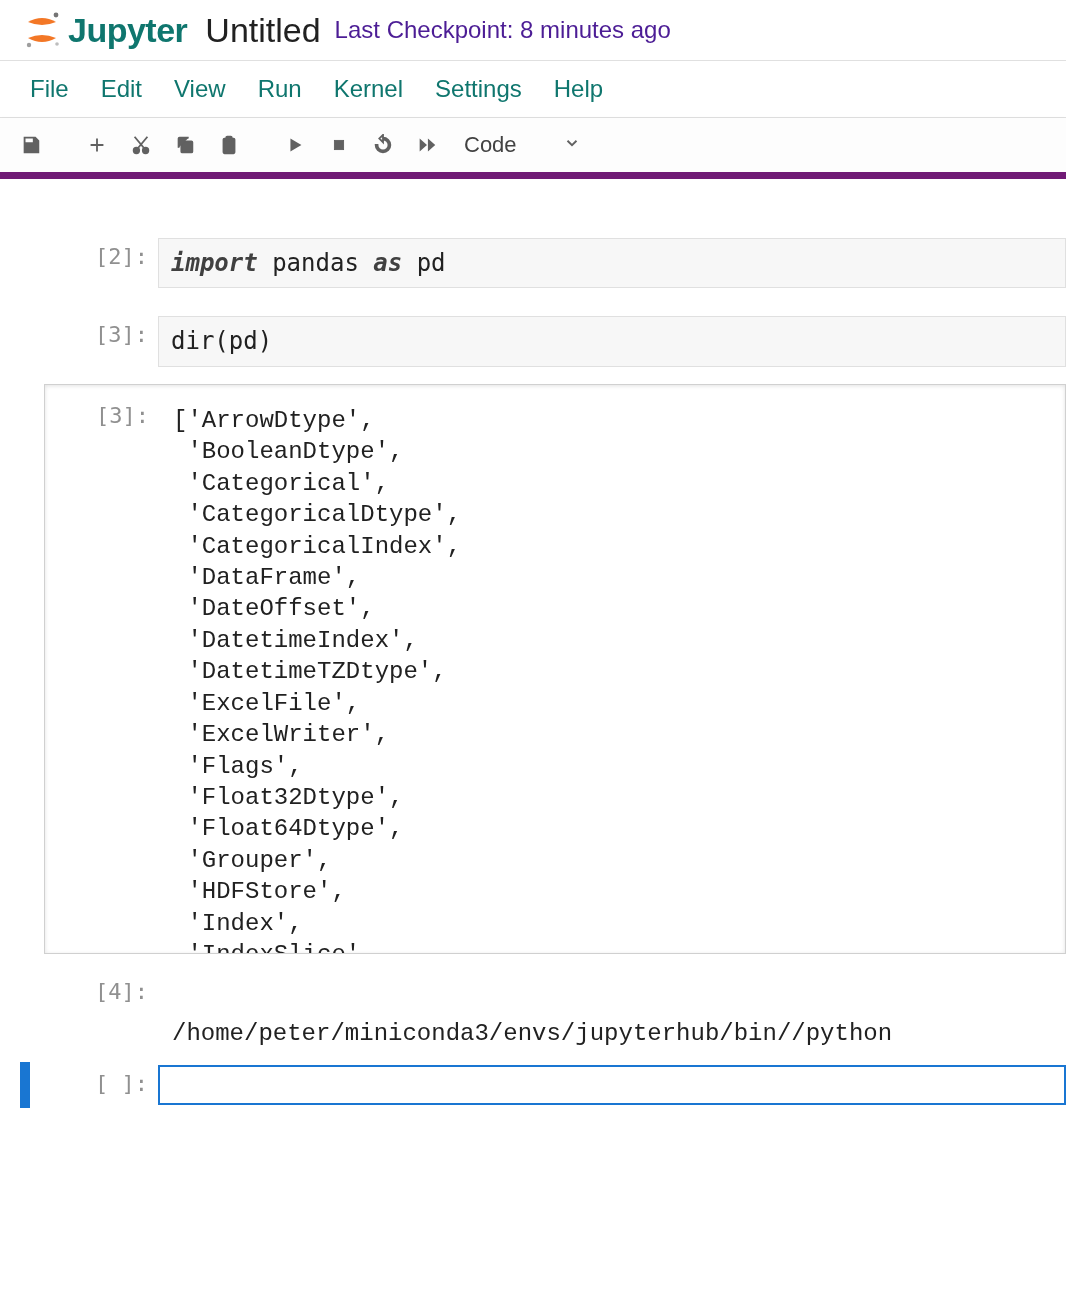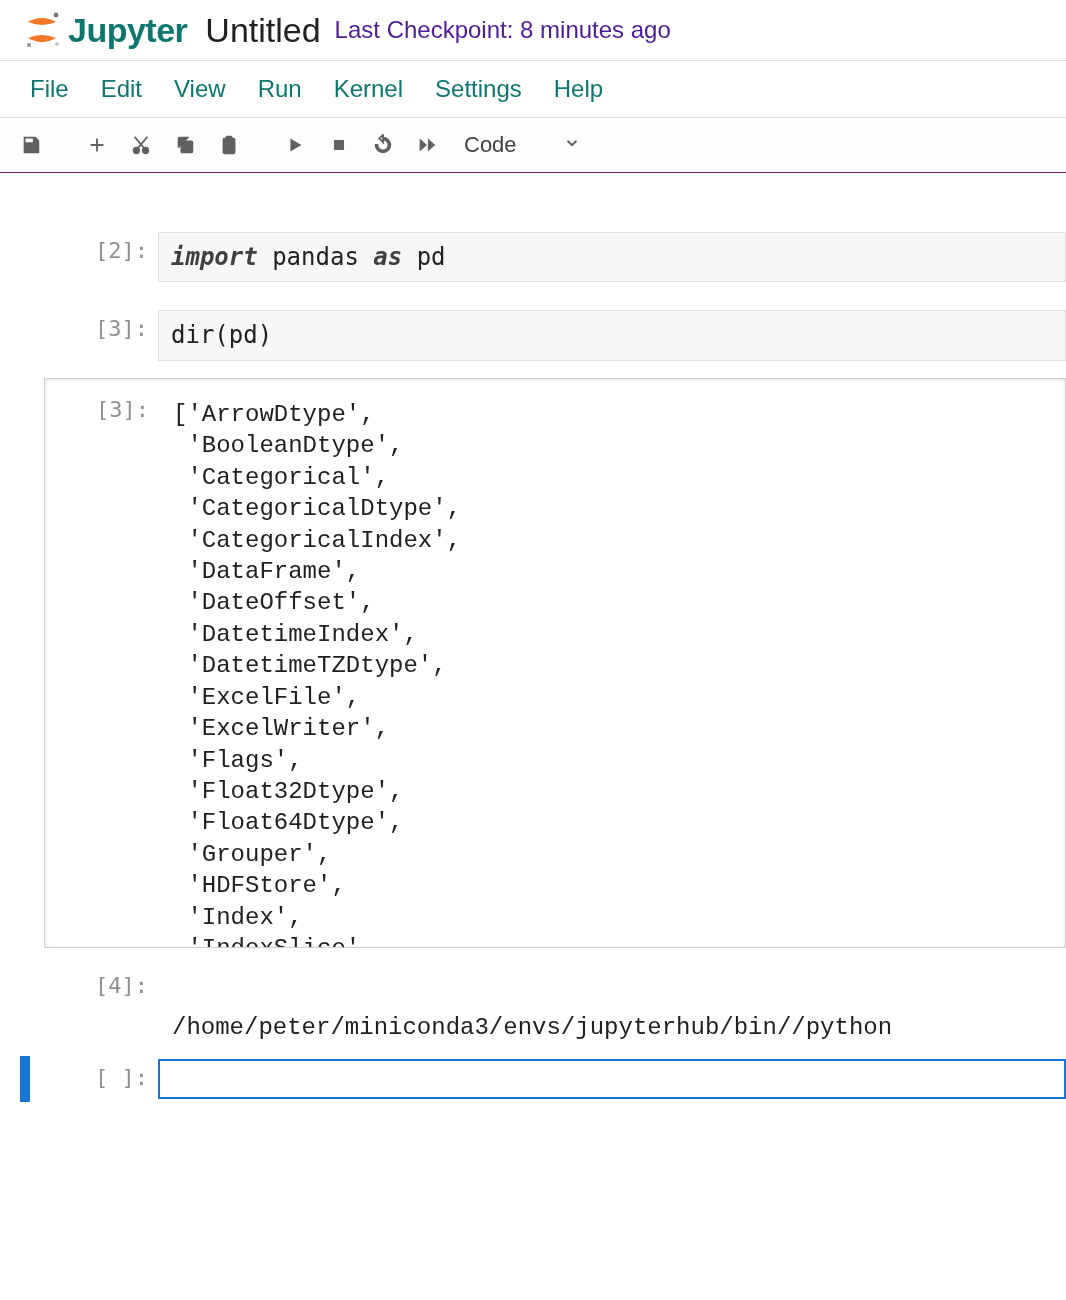--- a/index.html
+++ b/index.html
@@ -11,21 +11,21 @@
   .logo-mark { width: 40px; height: 40px; display: flex; align-items: center; justify-content: center; }
   .logo-text { font-size: 34px; color: #0f766e; letter-spacing: -0.5px; margin-left: 6px; font-weight: 700; }
   .title { font-size: 34px; font-weight: 400; margin-right: 14px; text-align: right; }
   .checkpoint { font-size: 24px; color: #4c1d95; font-weight: 400; }
   
   
   .menubar { display: flex; padding: 8px 14px; border-bottom: 1px solid #e0e0e0; gap: 0; }
   .menu-item { font-size: 24px; padding: 6px 16px; cursor: pointer; color: #0f766e; }
   
   
-  .toolbar { display: flex; padding: 8px 12px; background: #fdfdfd; border-bottom: 1px solid #701a75; gap: 6px; box-shadow: 0 1px 3px rgba(0,0,0,0.08); }
+  .toolbar { display: flex; padding: 8px 12px; background: #fdfdfd; border-bottom: 7px solid #701a75; gap: 6px; box-shadow: 0 1px 3px rgba(0,0,0,0.08); }
   .tb-btn { width: 38px; height: 38px; display: flex; align-items: center; justify-content: center; cursor: pointer; color: #616161; border-radius: 2px; }
   .tb-btn svg { width: 22px; height: 22px; stroke: currentColor; fill: currentColor; }
   .tb-sep { width: 16px; }
   .cell-type-select { display: flex; align-items: center; font-size: 22px; color: #424242; padding: 4px 8px; cursor: pointer; gap: 46px; margin-left: 4px; }
   .chev-down { }
   
   
   .notebook { padding: 56px 0 20px 0; background: #fff; }
   .cell-row { display: flex; align-items: flex-start; padding: 3px 0; }
   .prompt-gutter { width: 158px; flex-shrink: 0; text-align: right; padding-right: 10px; padding-top: 6px; }

